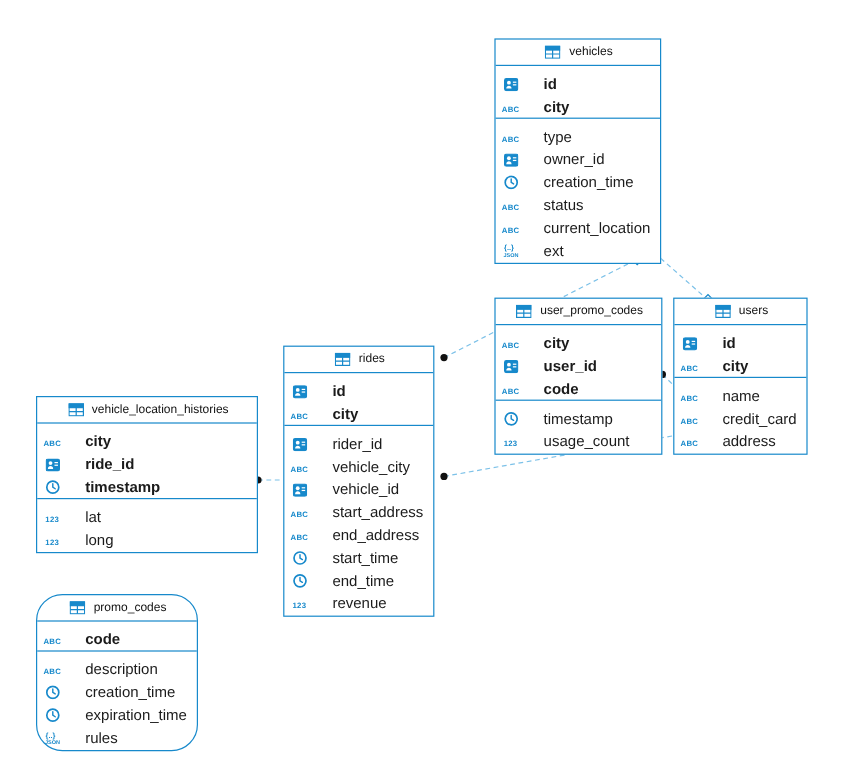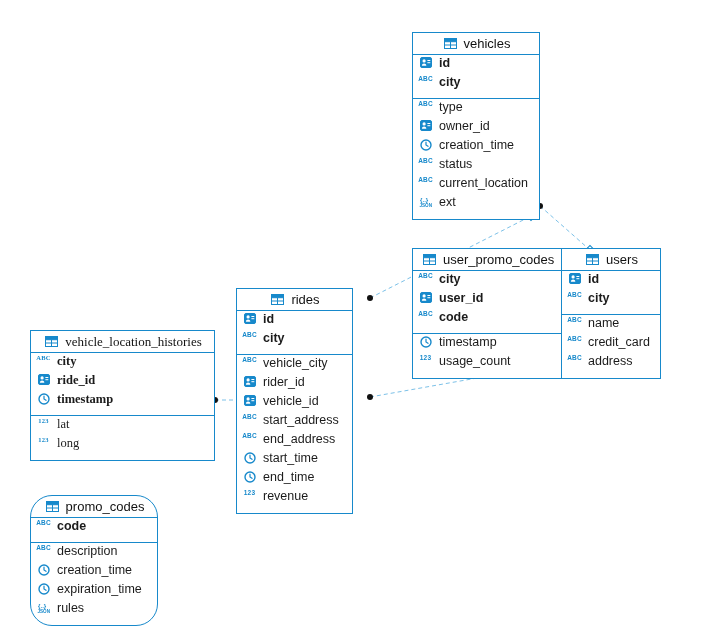--- a/index.html
+++ b/index.html
@@ -16,26 +16,26 @@
     position: absolute; z-index: 1;
     background: #ffffff;
     border: 1px solid var(--accent, #1789cb);
     font-size: 12.5px;
     white-space: nowrap;
   }
   .table-header {
     display: flex; align-items: center; justify-content: center; gap: 5px;
     padding: 3px 8px 3px 8px; height: 22px;
     border-bottom: 1px solid var(--accent, #1789cb);
-    font-size: 13px; color: #111;
+    font-size: 10px; color: #111;
   }
   .pk-group { border-bottom: 1px solid var(--accent, #1789cb); padding: 2px 0 3px 0; }
   .col-group { padding: 2px 0 4px 0; }
   .col-row {
-    display: flex; align-items: flex-start; gap: 5px;
+    display: flex; align-items: flex-end; gap: 19px;
     height: 19px; padding: 0 8px 0 4px;
   }
   .col-row.pk .label { font-weight: bold; }
   .icon-cell {
     width: 17px; flex: none;
     display: inline-flex; align-items: center; justify-content: center;
   }
   .txt-ic {
     font-size: 6.5px; font-weight: bold; letter-spacing: .2px;
     color: var(--accent, #1789cb); line-height: 1;
@@ -284,46 +284,46 @@
         <div class="col-row pk">
           <span class="icon-cell">
             <span class="txt-ic">ABC</span>
           </span>
           <span class="label">city</span>
         </div>
       </div>
       <div class="col-group">
         <div class="col-row">
           <span class="icon-cell">
+            <svg width="12" height="11" viewBox="0 0 12 11">
+              <rect x="0.5" y="0.5" width="11" height="10" rx="1.5" fill="#1789cb" stroke="#1789cb"></rect>
+              <circle cx="4.1" cy="3.9" r="1.6" fill="#fff"></circle>
+              <path d="M1.9 8.8c0-1.6 1.05-2.4 2.2-2.4s2.2.8 2.2 2.4z" fill="#fff"></path>
+              <rect x="7.4" y="3" width="2.9" height="1" fill="#fff"></rect>
+              <rect x="7.4" y="5.2" width="2.9" height="1" fill="#fff"></rect>
+            </svg>
+          </span>
+          <span class="label">rider_id</span>
+        </div>
+        <div class="col-row">
+          <span class="icon-cell">
             <span class="txt-ic">ABC</span>
           </span>
           <span class="label">vehicle_city</span>
         </div>
         <div class="col-row">
           <span class="icon-cell">
             <svg width="12" height="11" viewBox="0 0 12 11">
               <rect x="0.5" y="0.5" width="11" height="10" rx="1.5" fill="#1789cb" stroke="#1789cb"></rect>
               <circle cx="4.1" cy="3.9" r="1.6" fill="#fff"></circle>
               <path d="M1.9 8.8c0-1.6 1.05-2.4 2.2-2.4s2.2.8 2.2 2.4z" fill="#fff"></path>
               <rect x="7.4" y="3" width="2.9" height="1" fill="#fff"></rect>
               <rect x="7.4" y="5.2" width="2.9" height="1" fill="#fff"></rect>
             </svg>
           </span>
-          <span class="label">rider_id</span>
-        </div>
-        <div class="col-row">
-          <span class="icon-cell">
-            <svg width="12" height="11" viewBox="0 0 12 11">
-              <rect x="0.5" y="0.5" width="11" height="10" rx="1.5" fill="#1789cb" stroke="#1789cb"></rect>
-              <circle cx="4.1" cy="3.9" r="1.6" fill="#fff"></circle>
-              <path d="M1.9 8.8c0-1.6 1.05-2.4 2.2-2.4s2.2.8 2.2 2.4z" fill="#fff"></path>
-              <rect x="7.4" y="3" width="2.9" height="1" fill="#fff"></rect>
-              <rect x="7.4" y="5.2" width="2.9" height="1" fill="#fff"></rect>
-            </svg>
-          </span>
           <span class="label">vehicle_id</span>
         </div>
         <div class="col-row">
           <span class="icon-cell">
             <span class="txt-ic">ABC</span>
           </span>
           <span class="label">start_address</span>
         </div>
         <div class="col-row">
           <span class="icon-cell">
@@ -350,21 +350,21 @@
           <span class="label">end_time</span>
         </div>
         <div class="col-row">
           <span class="icon-cell">
             <span class="txt-ic">123</span>
           </span>
           <span class="label">revenue</span>
         </div>
       </div>
     </div>
-    <div class="table-box" style="left: 30px; top: 330px; min-width: 185px; font-family: Liberation Serif, serif;">
+    <div class="table-box" style="left: 30px; top: 330px; min-width: 185px;">
       <div class="table-header">
         <span class="icon-cell">
           <svg width="13" height="11" viewBox="0 0 13 11">
             <rect x="0.5" y="0.5" width="12" height="10" fill="#fff" stroke="#1789cb"></rect>
             <rect x="0.5" y="0.5" width="12" height="3.2" fill="#1789cb" stroke="#1789cb"></rect>
             <line x1="6.5" y1="3.7" x2="6.5" y2="10.5" stroke="#1789cb"></line>
             <line x1="0.5" y1="7" x2="12.5" y2="7" stroke="#1789cb"></line>
           </svg>
         </span>
         <span class="tname">vehicle_location_histories</span>

